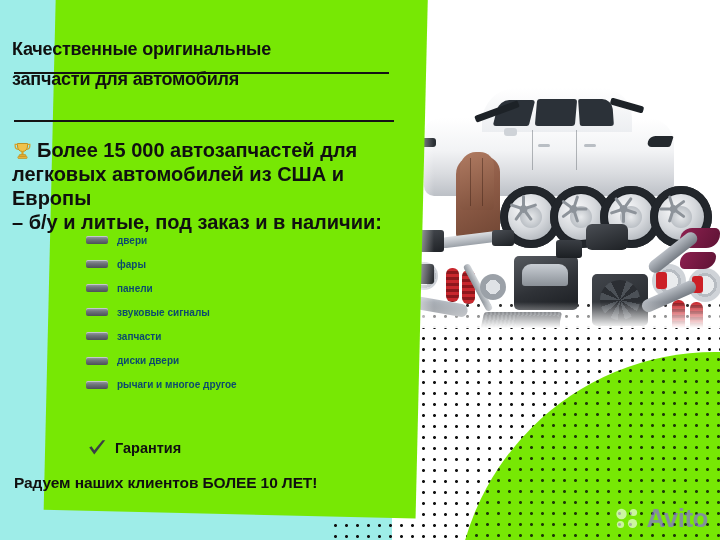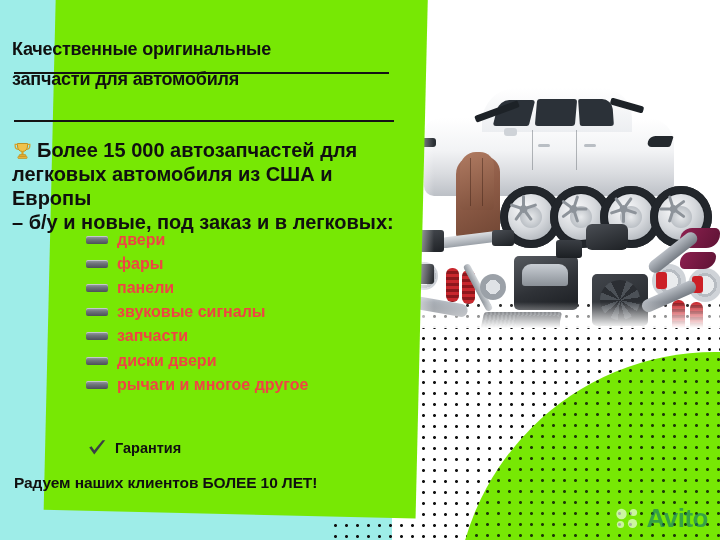--- a/index.html
+++ b/index.html
@@ -203,39 +203,39 @@
   }
 
   .bullets{position:absolute;left:86px;top:228px;width:330px;}
   .bullet-row{display:flex;align-items:center;height:24.1px;}
   .bullet-mark{
     width:22px;height:8px;margin-right:9px;flex:0 0 auto;
     background:linear-gradient(180deg,#9aa0a6 0%,#6e747a 45%,#4c5157 100%);
     border-radius:2px;
     box-shadow:inset 0 1px 0 rgba(255,255,255,.45);
   }
-  .bullet-label{font-size:16px;font-weight:bold;color:#ef4444;white-space:nowrap;}
+  .bullet-label{font-size:10px;font-weight:bold;color:#0c4a6e;white-space:nowrap;}
 
   .guarantee{position:absolute;left:86px;top:437px;display:flex;align-items:center;justify-content:flex-end;}
   .check{width:22px;height:22px;margin-right:7px;flex:0 0 auto;}
   .guarantee-label{font-size:14.5px;font-weight:bold;}
 
   .tagline{
     position:absolute;left:14px;top:474px;width:400px;
     font-size:15.5px;font-weight:bold;letter-spacing:-.1px;
   }
 
   
   .avito{
     position:absolute;right:12px;bottom:9px;display:flex;align-items:center;
     opacity:.62;
   }
   .avito-mark{width:26px;height:22px;margin-right:5px;}
   .avito-text{
-    font-size:26px;font-weight:bold;color:#0f766e;letter-spacing:-.5px;
+    font-size:26px;font-weight:bold;color:#8b5cf6;letter-spacing:-.5px;
     line-height:26px;
   }
 </style>
 </head>
 <body>
 
 <div id="stage">
 
   <div class="cyan-panel"></div>
   <div class="white-panel"></div>
@@ -357,22 +357,22 @@
       <div>
         <svg class="trophy" viewBox="0 0 24 24">
           <path d="M6 3h12v3c0 4-2.4 6.6-6 6.6S6 10 6 6V3z" fill="#f0c24a" stroke="#b8860f" stroke-width="1"></path>
           <path d="M6 4H3.2v2c0 2.4 1.6 3.8 3.4 4" fill="none" stroke="#d9a227" stroke-width="1.5"></path>
           <path d="M18 4h2.8v2c0 2.4-1.6 3.8-3.4 4" fill="none" stroke="#d9a227" stroke-width="1.5"></path>
           <rect x="10.7" y="12.4" width="2.6" height="4" fill="#d9a227"></rect>
           <rect x="8" y="16.2" width="8" height="2.3" rx="1" fill="#e8b33c" stroke="#b8860f" stroke-width=".7"></rect>
           <rect x="6.4" y="18.4" width="11.2" height="2.6" rx="1" fill="#e8b33c" stroke="#b8860f" stroke-width=".7"></rect>
         </svg><span>Более 15 000 автозапчастей для</span>
       </div>
-      <div>легковых автомобиля из США и Европы</div>
-      <div>– б/у и новые, под заказ и в легковых:</div>
+      <div>легковых автомобилей из США и Европы</div>
+      <div>– б/у и литые, под заказ и в наличии:</div>
     </div>
 
     <div class="bullets">
       <div class="bullet-row">
         <span class="bullet-mark"></span>
         <span class="bullet-label">двери</span>
       </div>
       <div class="bullet-row">
         <span class="bullet-mark"></span>
         <span class="bullet-label">фары</span>

